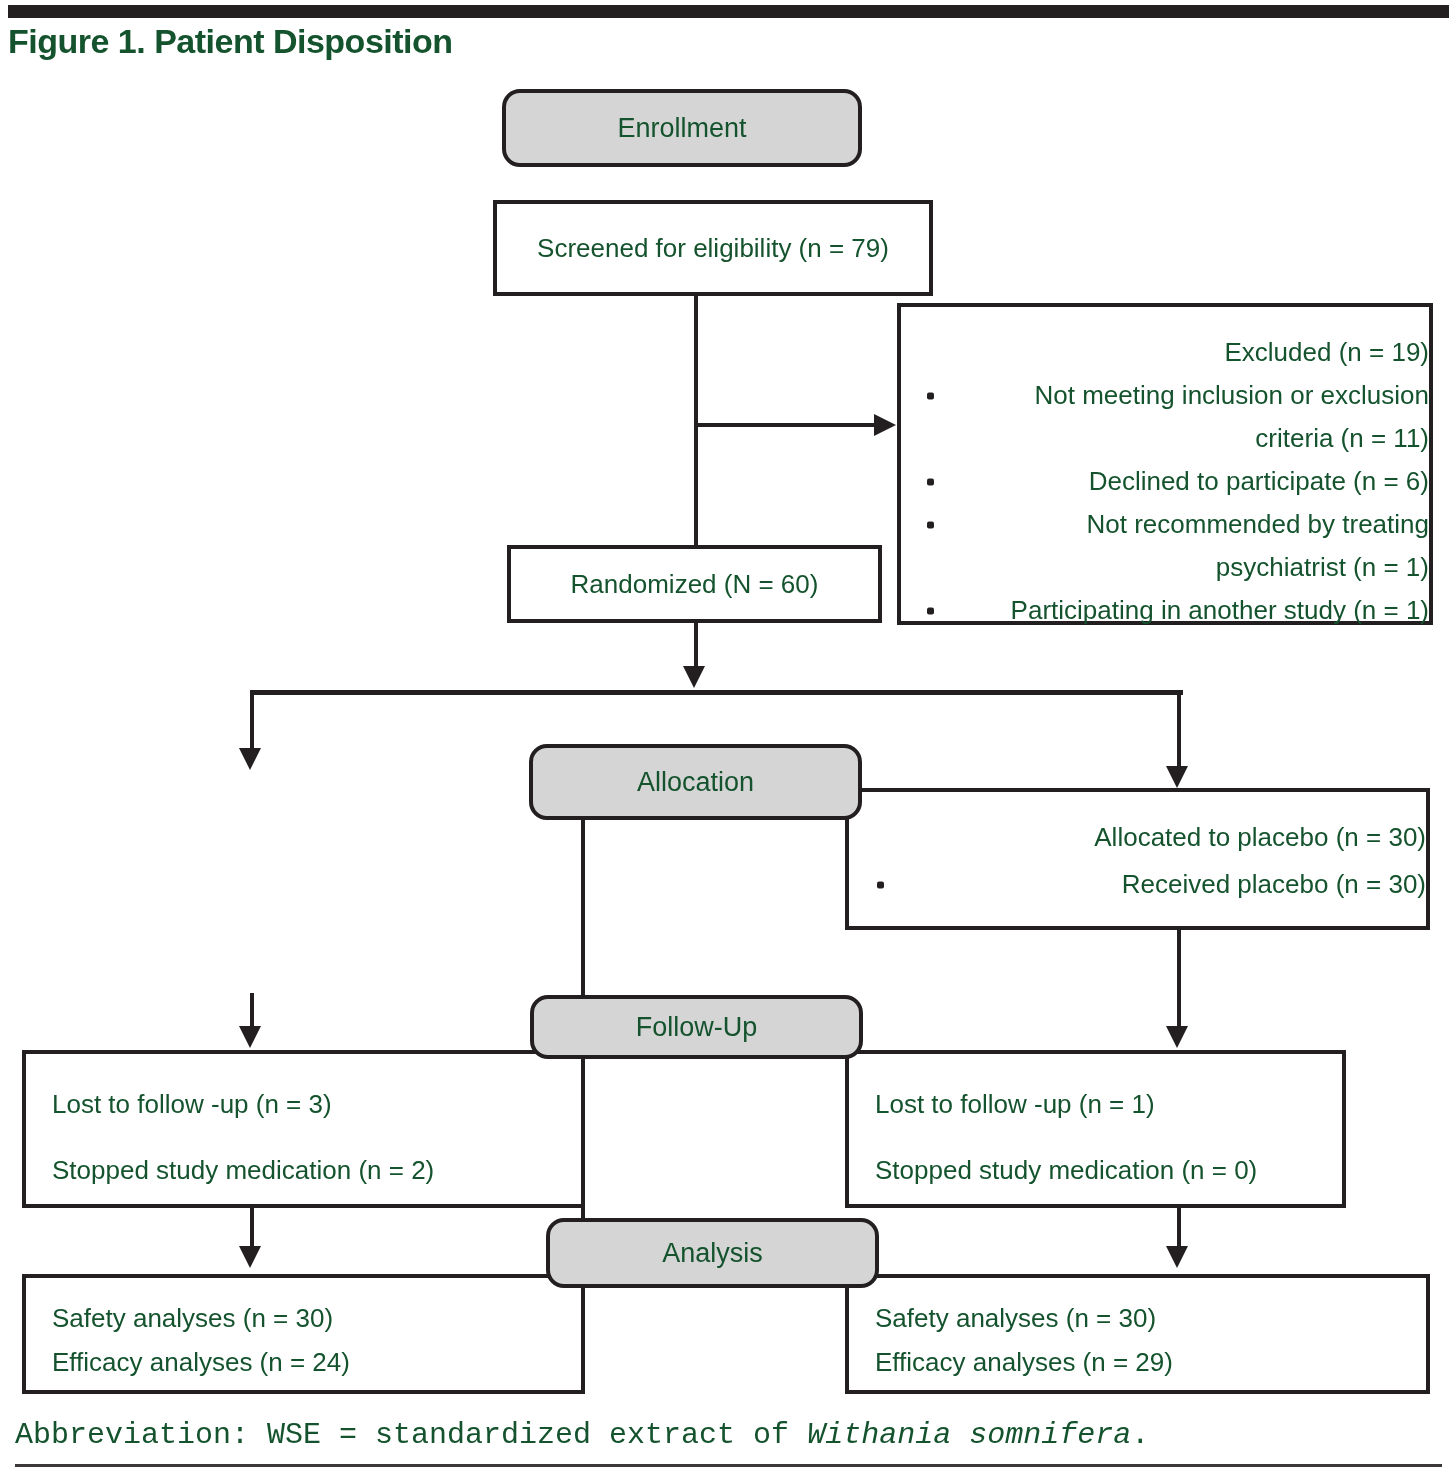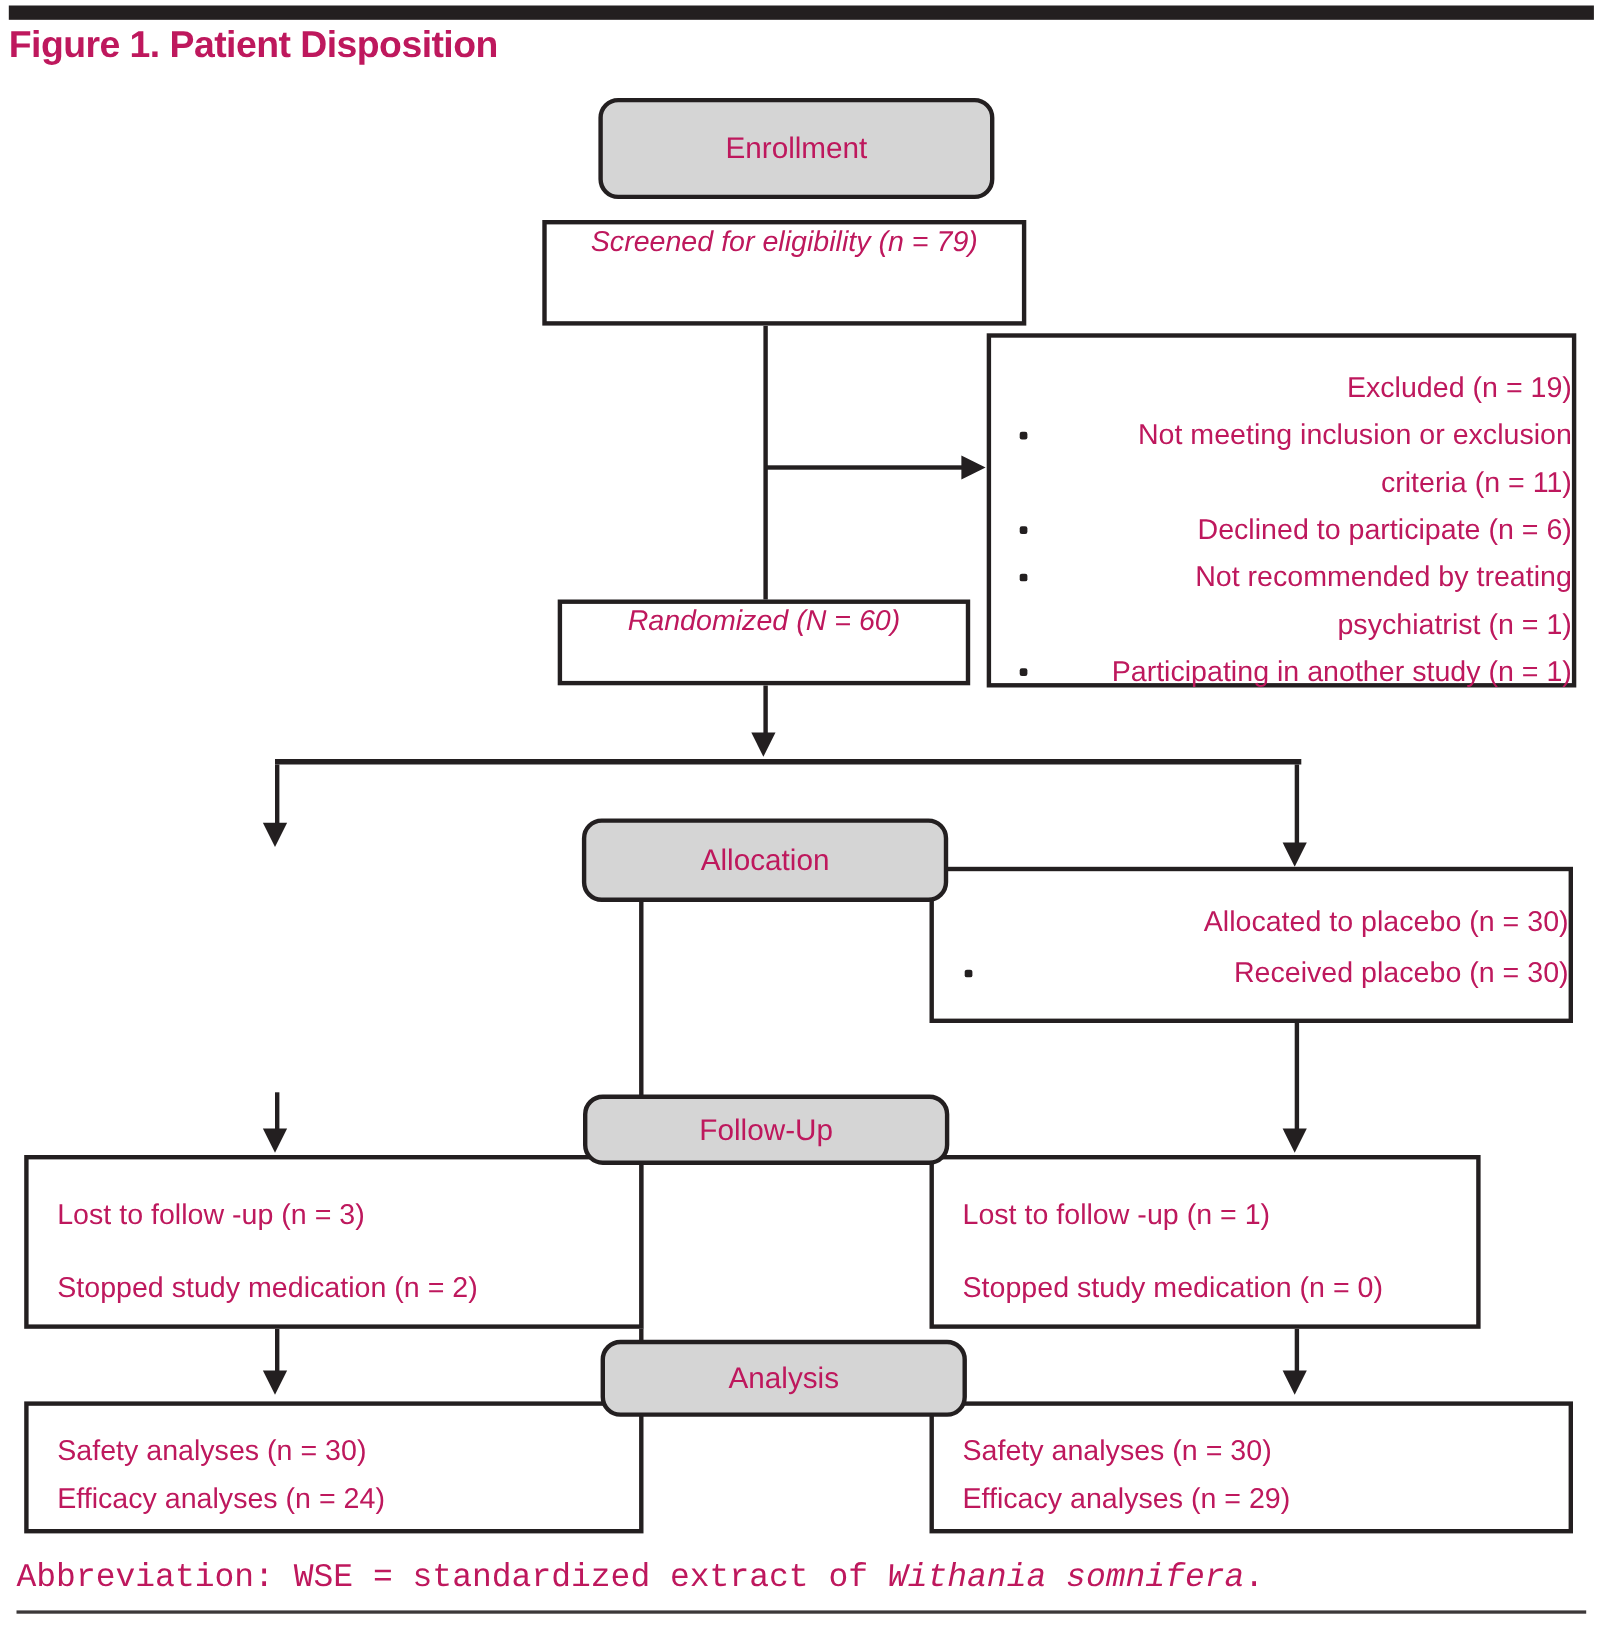--- a/index.html
+++ b/index.html
@@ -1,30 +1,30 @@
 <!DOCTYPE html>
 <html><head>
 <meta charset="utf-8">
 <style>
   html,body{margin:0;padding:0;background:#ffffff;}
   #figure{position:relative;width:1456px;height:1478px;background:#ffffff;overflow:hidden;
-          font-family:"Liberation Sans",sans-serif;color:#be185d;}
+          font-family:"Liberation Sans",sans-serif;color:#14532d;}
   .line{position:absolute;background:#231f20;z-index:1;}
   .ah-down{position:absolute;width:0;height:0;z-index:1;
            border-left:11px solid transparent;border-right:11px solid transparent;
            border-top:22px solid #231f20;}
   .ah-right{position:absolute;width:0;height:0;z-index:1;
             border-top:11px solid transparent;border-bottom:11px solid transparent;
             border-left:22px solid #231f20;}
   .box{position:absolute;background:#ffffff;border:4px solid #231f20;
        box-sizing:border-box;z-index:2;}
   .pill{position:absolute;background:#d5d5d5;border:4px solid #231f20;border-radius:18px;
         box-sizing:border-box;z-index:4;display:flex;align-items:center;justify-content:center;
         font-size:27px;}
-  .center-text{display:flex;justify-content:center;font-size:26px;font-style:italic;}
+  .center-text{display:flex;align-items:center;justify-content:center;font-size:26px;}
   .btxt{font-size:26px;white-space:nowrap;text-align:right;}
   .topbar{position:absolute;background:#231f20;}
   .title{position:absolute;font-size:34px;font-weight:bold;letter-spacing:-0.5px;white-space:nowrap;}
   
   .xline{position:relative;line-height:43px;}
   .x-title{padding-left:25px;}
   .x-b{padding-left:52px;}
   .x-w{padding-left:72px;}
   
   .gline{position:relative;line-height:47px;}
@@ -66,21 +66,21 @@
   <div class="line" style="left:250px;top:993px;width:4px;height:35px;"></div>
   <div class="ah-down" style="left:239px;top:1026px;"></div>
   <div class="line" style="left:1177px;top:930px;width:4px;height:98px;"></div>
   <div class="ah-down" style="left:1166px;top:1026px;"></div>
 
   <div class="line" style="left:250px;top:1208px;width:4px;height:40px;"></div>
   <div class="ah-down" style="left:239px;top:1246px;"></div>
   <div class="line" style="left:1177px;top:1208px;width:4px;height:40px;"></div>
   <div class="ah-down" style="left:1166px;top:1246px;"></div>
 
-  <div class="pill" style="left:544px;top:89px;width:360px;height:92px;">
+  <div class="pill" style="left:502px;top:89px;width:360px;height:78px;">
     <span>Enrollment</span>
   </div>
   <div class="pill" style="left:529px;top:744px;width:333px;height:76px;">
     <span>Allocation</span>
   </div>
   <div class="pill" style="left:530px;top:995px;width:333px;height:64px;">
     <span>Follow-Up</span>
   </div>
   <div class="pill" style="left:546px;top:1218px;width:333px;height:70px;">
     <span>Analysis</span>

